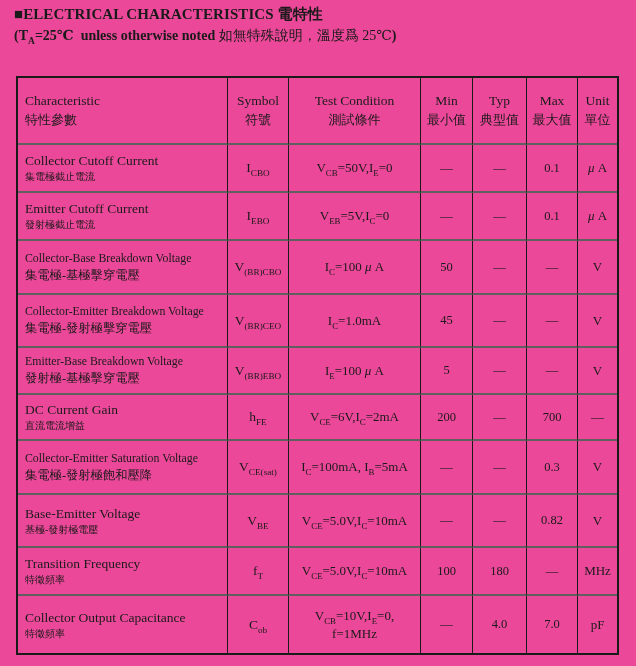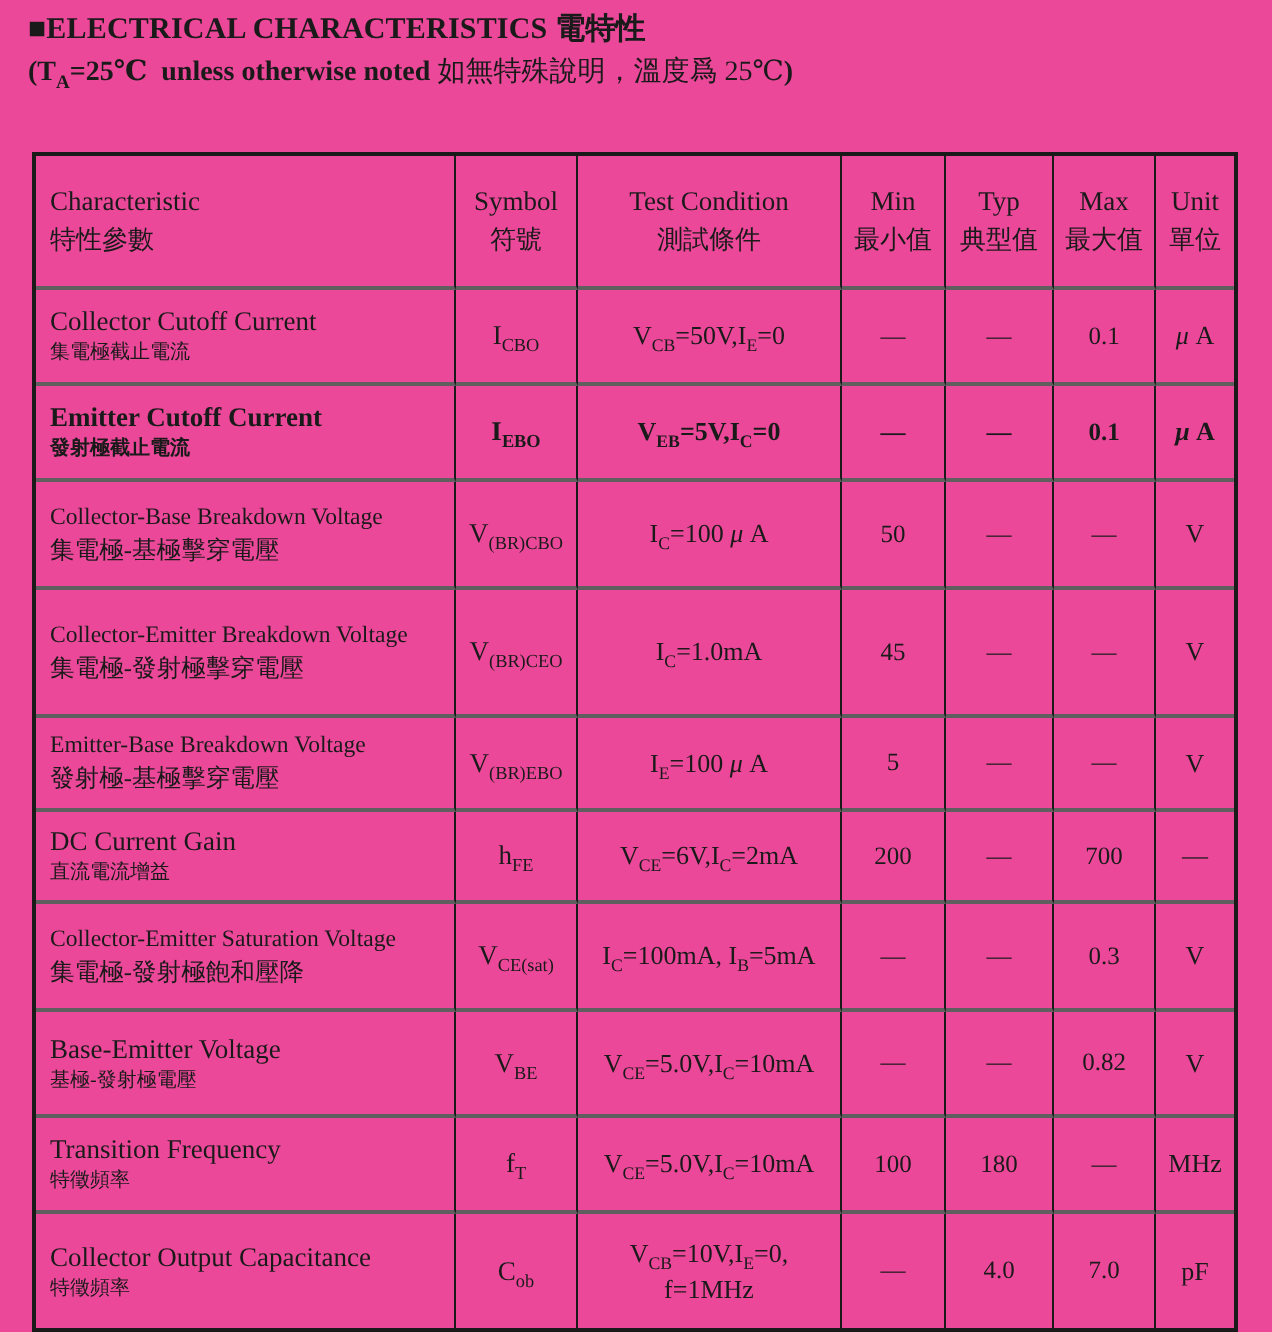--- a/index.html
+++ b/index.html
@@ -33,23 +33,23 @@
     border-right: 1px solid #1a1a1a;
     border-bottom: 2px solid #5f5f5f;
     vertical-align: middle;
     overflow: hidden;
   }
   th:last-child, td:last-child { border-right: none; }
   tbody tr:last-child td { border-bottom: none; }
 
   thead tr { height: 67px; }
   tbody tr:nth-child(1)  { height: 48px; }
-  tbody tr:nth-child(2)  { height: 48px; font-weight: bold; }
+  tbody tr:nth-child(2)  { height: 48px; }
   tbody tr:nth-child(3)  { height: 54px; }
-  tbody tr:nth-child(4)  { height: 64px; }
+  tbody tr:nth-child(4)  { height: 53px; }
   tbody tr:nth-child(5)  { height: 47px; }
   tbody tr:nth-child(6)  { height: 46px; }
   tbody tr:nth-child(7)  { height: 54px; }
   tbody tr:nth-child(8)  { height: 53px; }
   tbody tr:nth-child(9)  { height: 48px; border-radius: 13px; }
   tbody tr:nth-child(10) { height: 57px; }
 
   th { font-weight: normal; text-align: center; }
   .he { font-size: 13.5px; line-height: 1.4; }
   .hz { font-size: 13px;   line-height: 1.4; }

